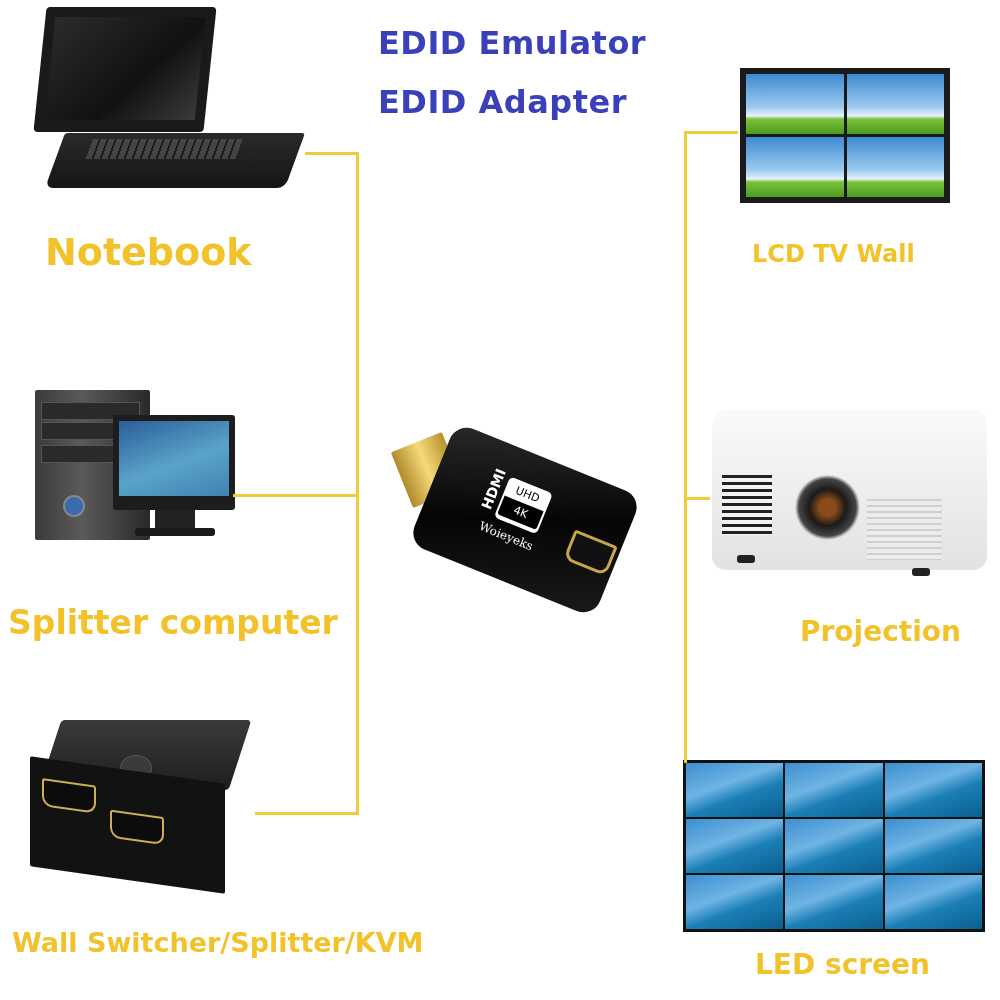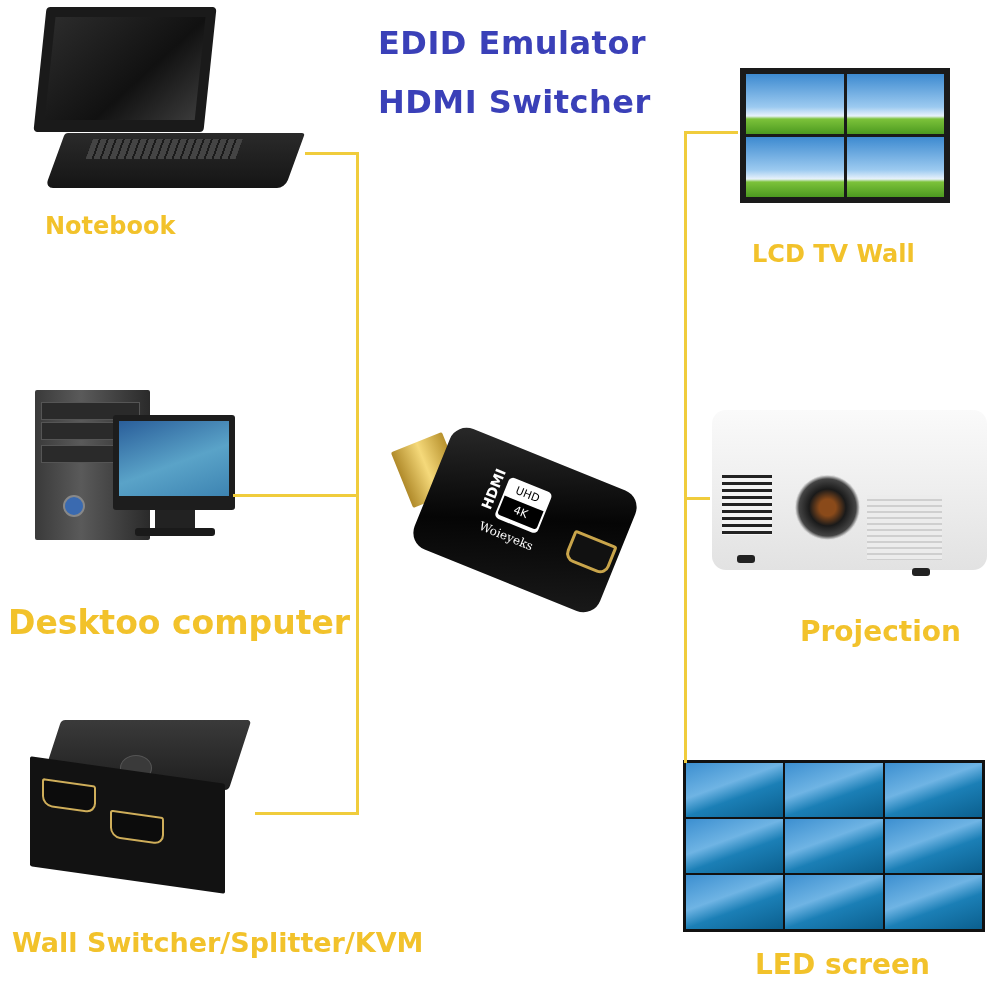--- a/index.html
+++ b/index.html
@@ -33,46 +33,46 @@
   .projector{background:linear-gradient(#fafafa,#e2e2e2);border-radius:14px;}
   .vent{position:absolute;background:repeating-linear-gradient(#222 0 3px,#f3f3f3 3px 7px);}
   .lens{position:absolute;border-radius:50%;background:radial-gradient(circle,#8a4a1a 0 18%,#1a1a1a 40%,#444 62%,#ddd 70%,#888 78%,#f5f5f5 82%);}
   .ledwall{background:#111;padding:3px;display:grid;grid-template-columns:repeat(3,1fr);grid-template-rows:repeat(3,1fr);gap:2px;box-sizing:border-box;}
   .cell-sea{background:linear-gradient(160deg,#3c8fd0,#6fb4e4 40%,#1b7fb6 60%,#0b5f8e);}
 </style>
 </head>
 <body>
 
 <div class="abs title" style="left:378px;top:24px;">EDID Emulator</div>
-<div class="abs title" style="left:378px;top:83px;">HDMI Switcher</div>
+<div class="abs title" style="left:378px;top:83px;">EDID Adapter</div>
 
 <div class="abs" style="left:25px;top:5px;width:280px;height:190px;">
   <div class="abs laptop-screen" style="left:15px;top:2px;width:170px;height:125px;">
       <div class="laptop-glass"></div>
     </div>
   <div class="abs laptop-base" style="left:30px;top:128px;width:240px;height:55px;">
       <div class="kbd"></div>
     </div>
 </div>
-<div class="abs label" style="left:45px;top:212px;font-size:24px;">Notebook</div>
+<div class="abs label" style="left:45px;top:230px;font-size:38px;">Notebook</div>
 
 <div class="abs" style="left:35px;top:385px;width:205px;height:160px;">
   <div class="abs tower" style="left:0;top:5px;width:115px;height:150px;">
     <div class="bay" style="top:12px;"></div>
     <div class="bay" style="top:32px;"></div>
     <div class="bay" style="top:55px;"></div>
     <div class="abs" style="left:28px;top:105px;width:18px;height:18px;border-radius:50%;background:#3a6ab0;border:2px solid #888;"></div>
   </div>
   <div class="abs monitor" style="left:78px;top:30px;width:122px;height:95px;">
       <div class="monitor-glass"></div>
     </div>
   <div class="abs" style="left:120px;top:125px;width:40px;height:20px;background:#222;"></div>
   <div class="abs" style="left:100px;top:143px;width:80px;height:8px;background:#1a1a1a;border-radius:3px;"></div>
 </div>
-<div class="abs label" style="left:8px;top:603px;font-size:33px;">Desktoo computer</div>
+<div class="abs label" style="left:8px;top:603px;font-size:33px;">Splitter computer</div>
 
 <div class="abs" style="left:25px;top:715px;width:230px;height:170px;">
   <div class="abs switch-top" style="left:25px;top:5px;width:190px;height:70px;"></div>
   <div class="abs" style="left:95px;top:40px;width:30px;height:24px;border-radius:50%;background:#3a3a3a;border:1px solid #555;"></div>
   <div class="abs switch-body" style="left:5px;top:55px;width:195px;height:110px;transform:skewY(8deg);">
     <div class="port" style="left:12px;top:20px;"></div>
     <div class="port" style="left:80px;top:42px;"></div>
   </div>
 </div>
 <div class="abs label" style="left:12px;top:927px;font-size:27px;">Wall Switcher/Splitter/KVM</div>

